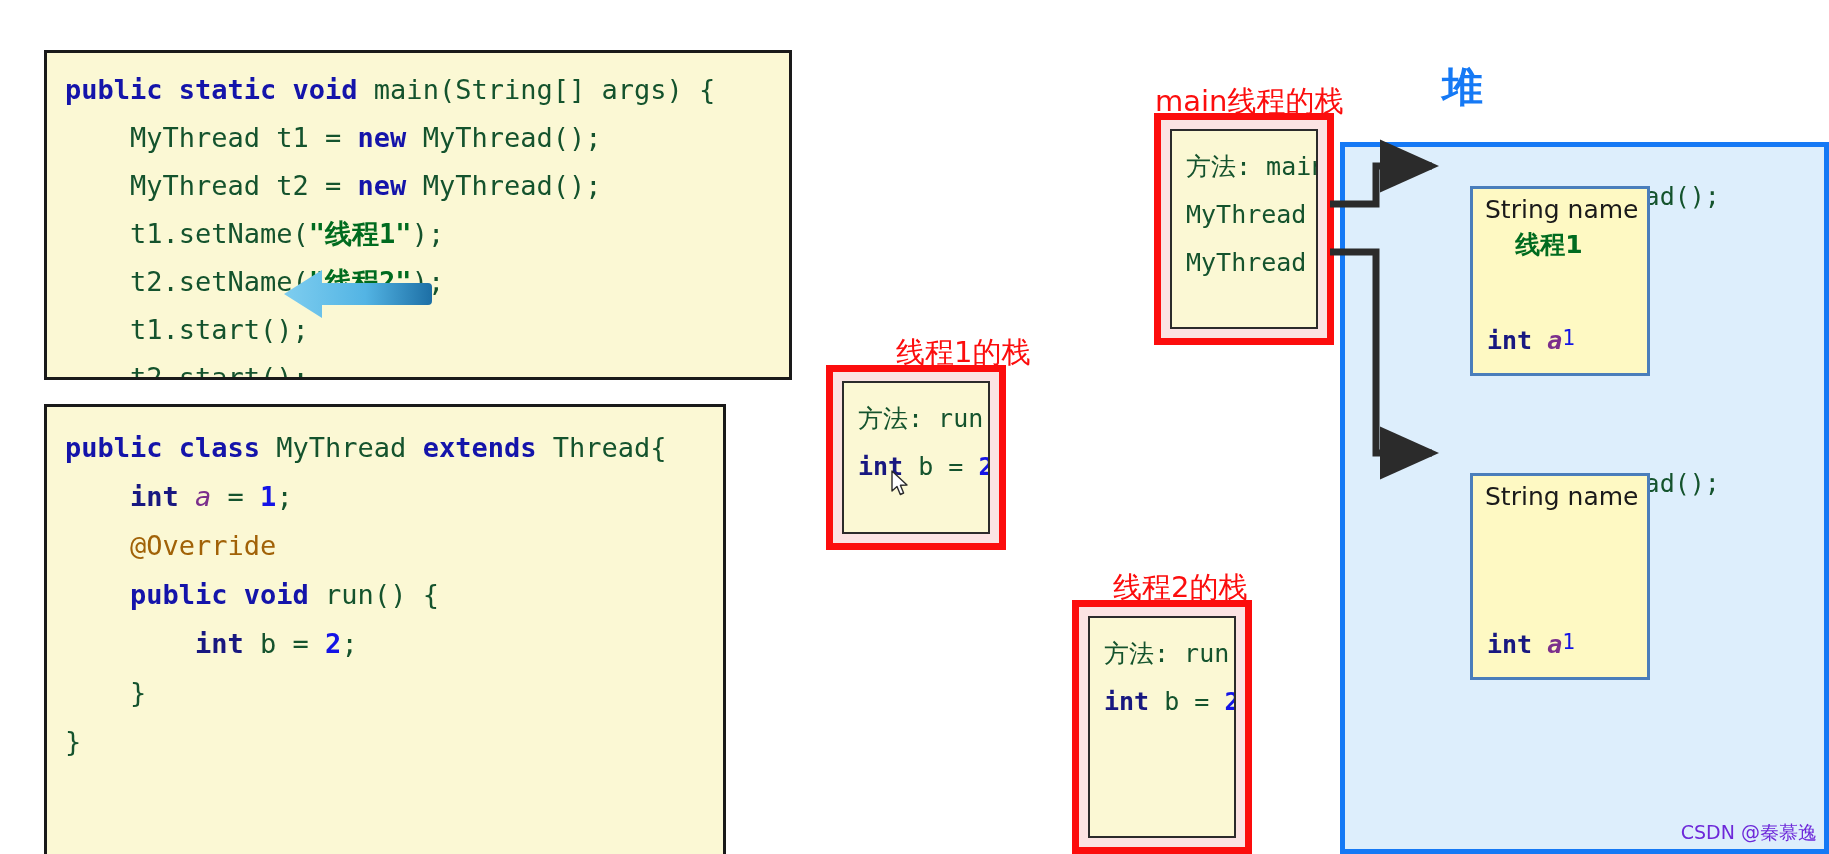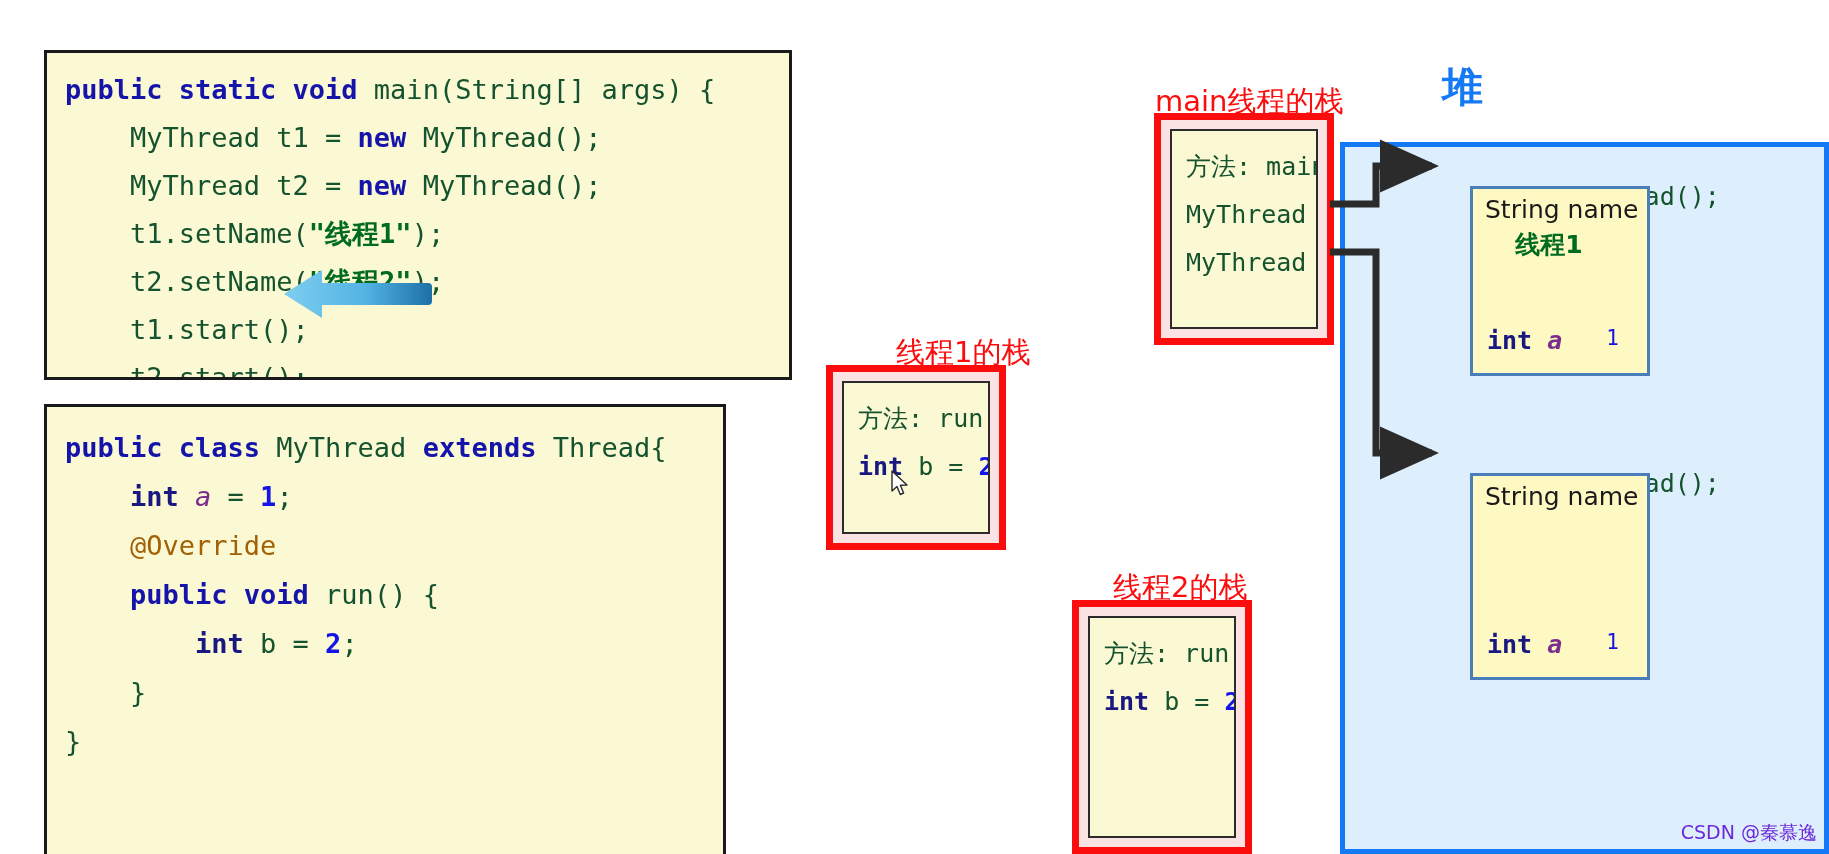--- a/index.html
+++ b/index.html
@@ -147,22 +147,20 @@
     padding-right: 22px;
   }
   .heap-int {
     position: absolute;
     bottom: 18px;
     left: 14px;
     right: 10px;
     font-family: "DejaVu Sans Mono", monospace;
     font-size: 25px;
     display: flex;
-    justify-content: space-between;
-    gap: 34px;
   }
   .heap-int .lbl { color: #181880; font-weight: bold; }
   .heap-int .var { color: #7b2f8c; font-style: italic; font-weight: bold; }
   .heap-int .val { color: #1414e6; font-size: 21px; padding-right: 18px; }
 
   
   #connectors {
     position: absolute;
     left: 0; top: 0;
     width: 1829px; height: 854px;

